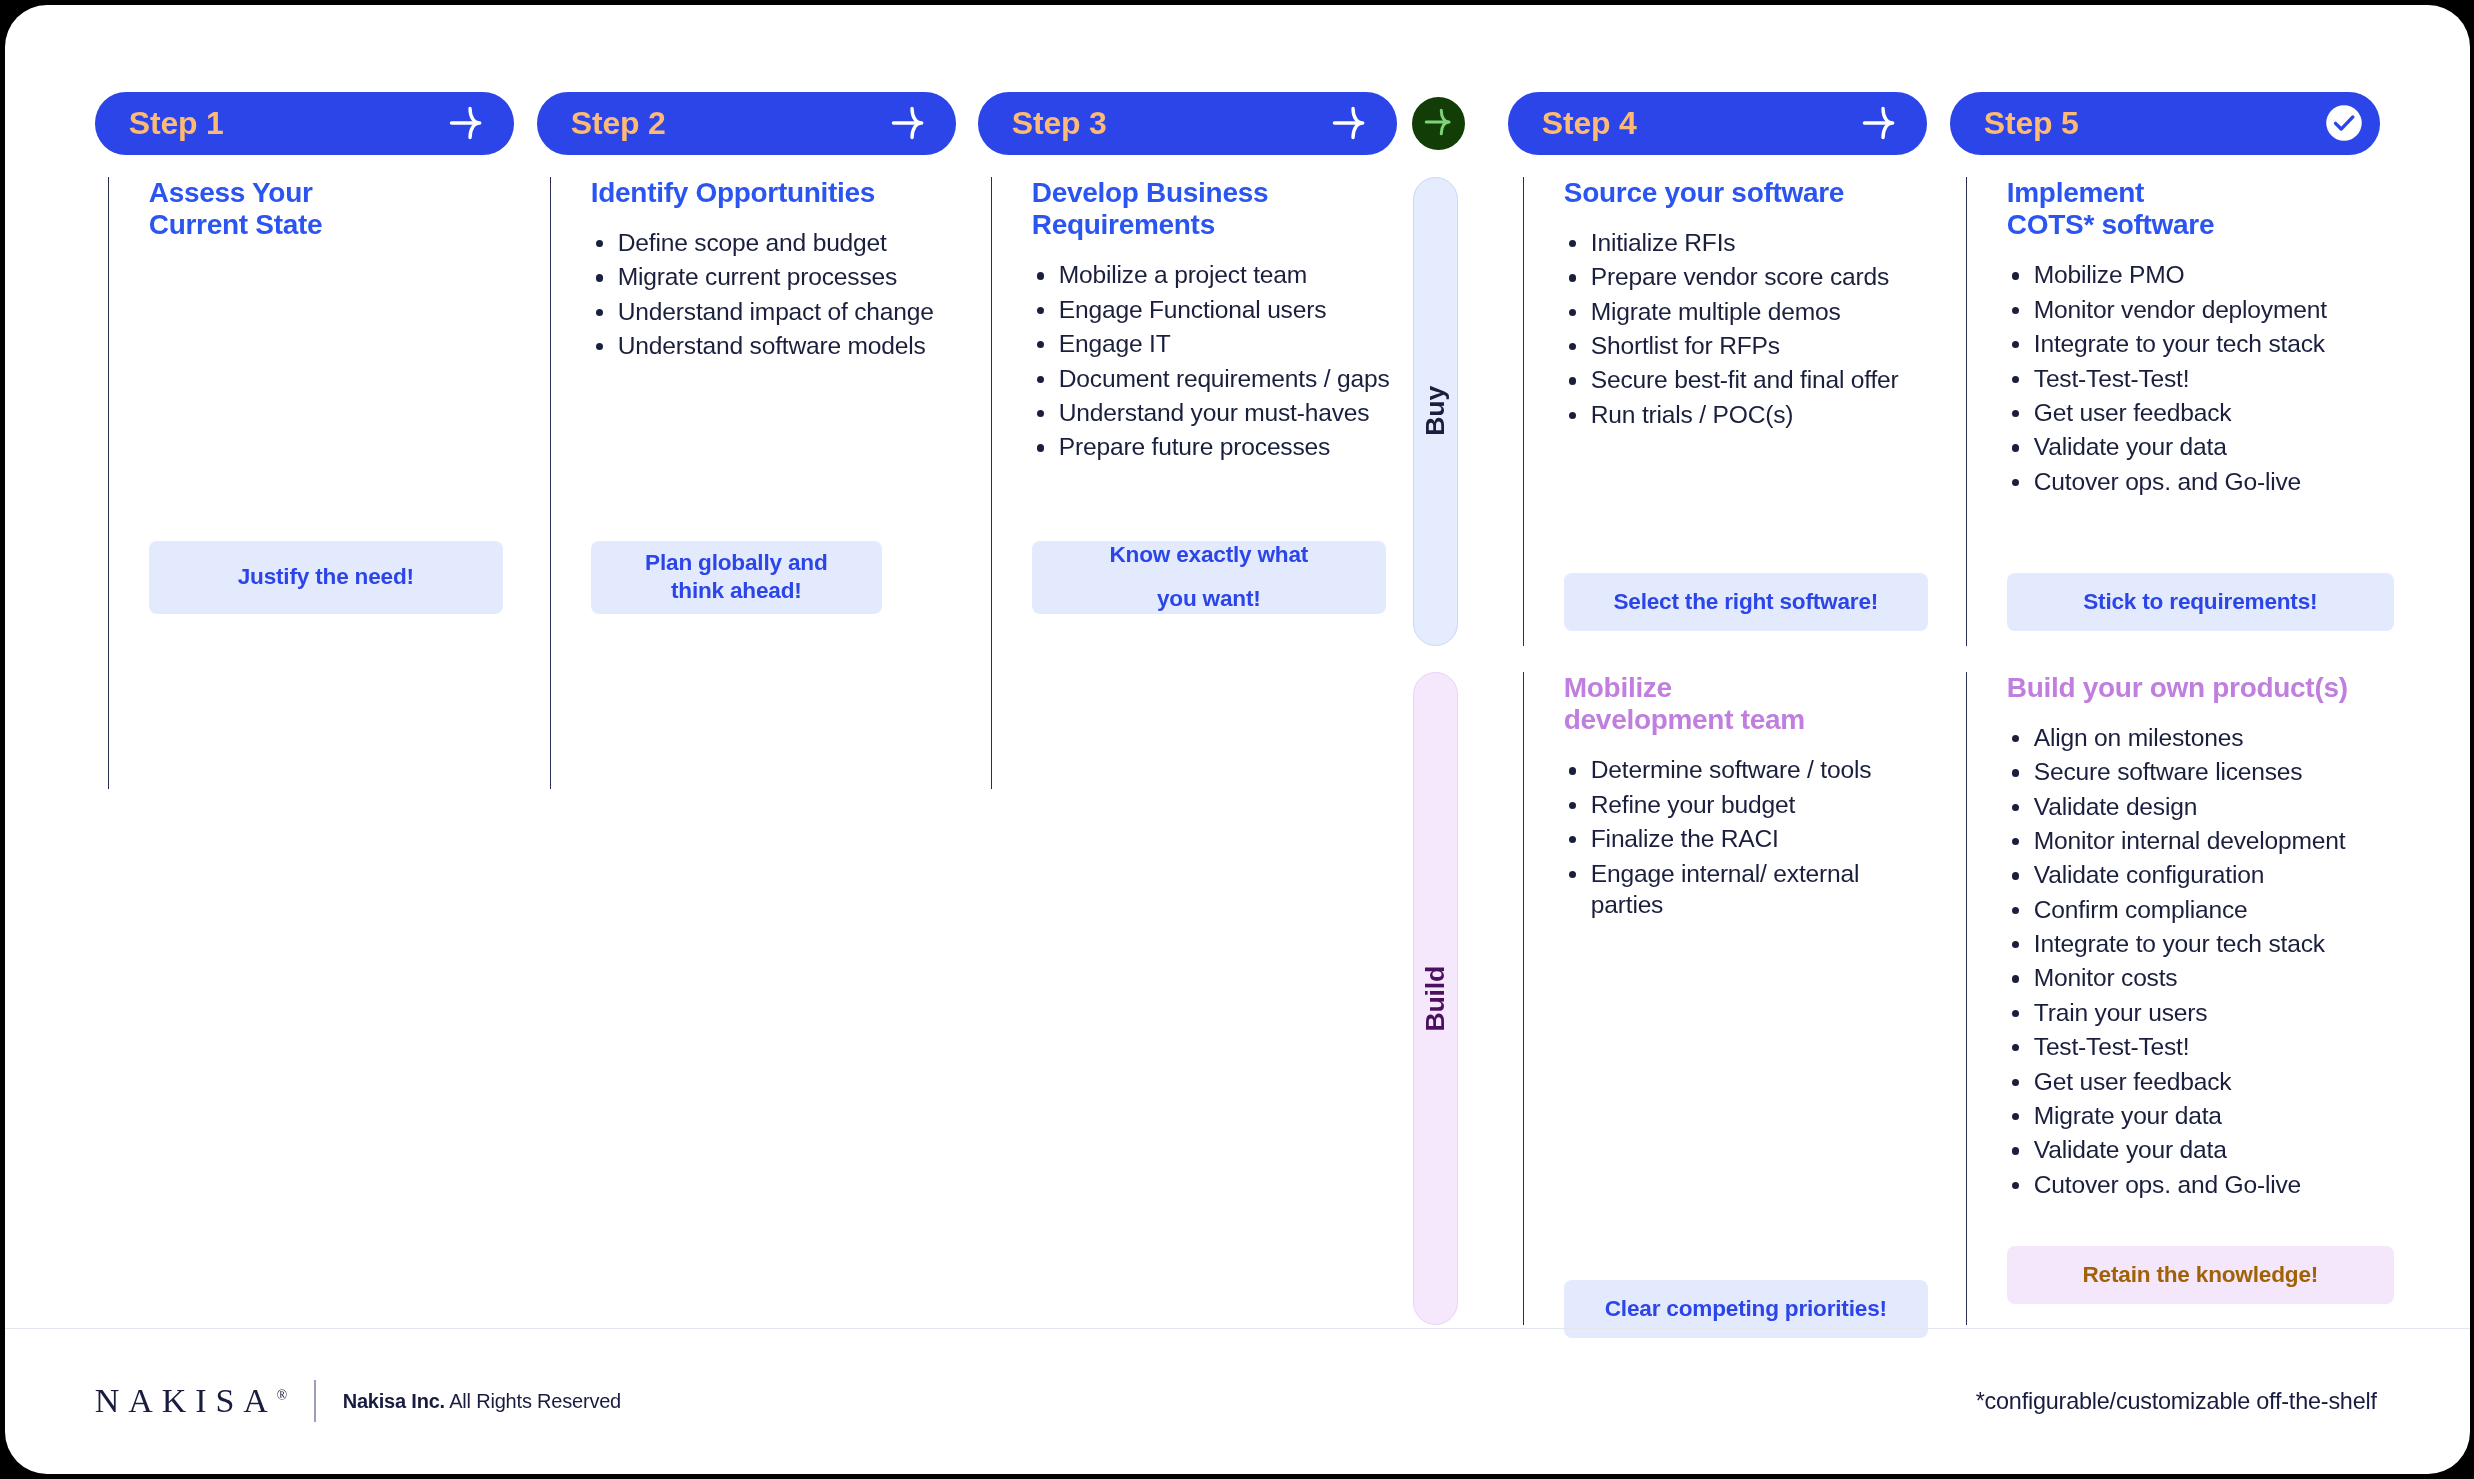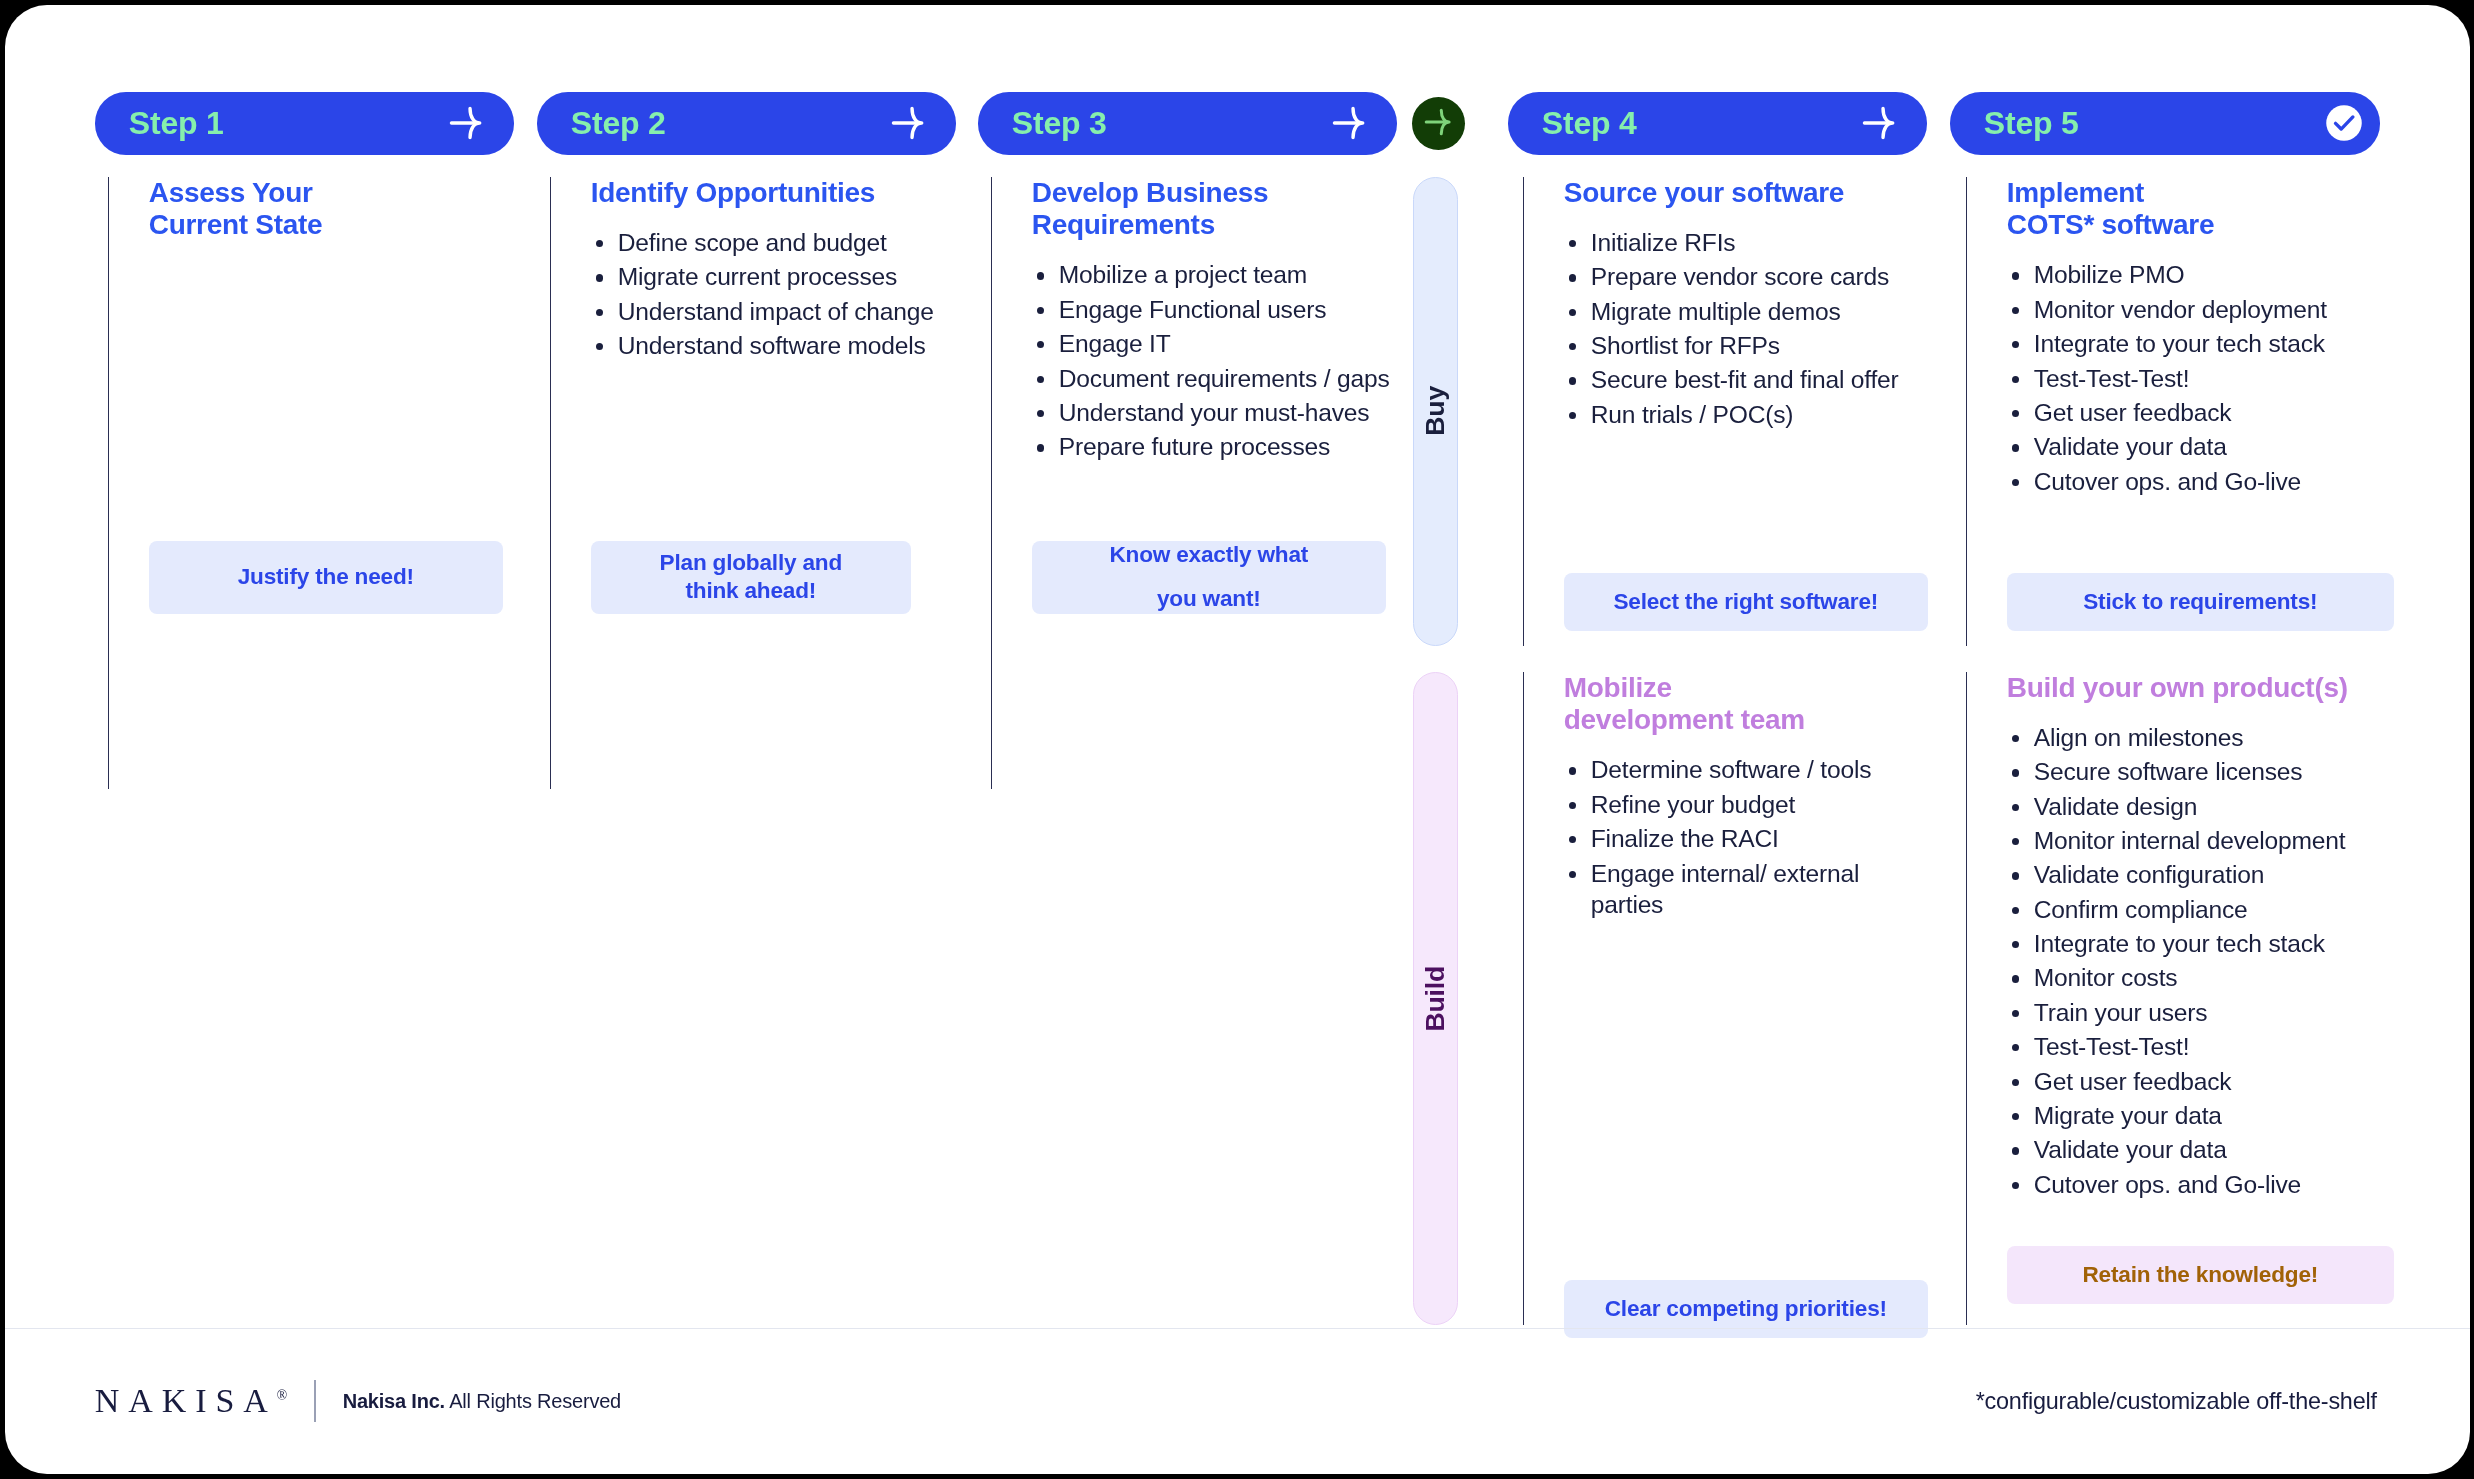--- a/index.html
+++ b/index.html
@@ -32,21 +32,21 @@
     top: 0;
     height: 63px;
     background: #2b45e8;
     border-radius: 31px;
     display: flex;
     align-items: center;
     justify-content: space-between;
     padding: 0 27px 0 34px;
   }
   .step-pill .step-label {
-    color: #86efac;
+    color: #fdba74;
     font-size: 32px;
     font-weight: 700;
     letter-spacing: -0.2px;
     white-space: nowrap;
   }
   .pill-icon { width: 42px; height: 42px; display: block; flex: 0 0 auto; }
 
   .green-node {
     position: absolute;
     top: 4.8px;
@@ -249,21 +249,21 @@
 
   <div class="col" style="left:545px; width:427px; height:612px;">
     <div class="col-inner">
       <div class="col-title">Identify Opportunities</div>
       <ul class="bullets">
         <li>Define scope and budget</li>
         <li>Migrate current processes</li>
         <li>Understand impact of change</li>
         <li>Understand software models</li>
       </ul>
-      <div class="cta blue" style="position:absolute; left:40px; top:364px; width:320px; height:73px; flex-direction:column;">
+      <div class="cta blue" style="position:absolute; left:40px; top:364px; width:291px; height:73px; flex-direction:column;">
         <span>Plan globally and</span>
         <span>think ahead!</span>
       </div>
     </div>
   </div>
 
   <div class="col" style="left:986px; width:411px; height:612px;">
     <div class="col-inner">
       <div class="col-title">
         <span>Develop Business</span><br>

